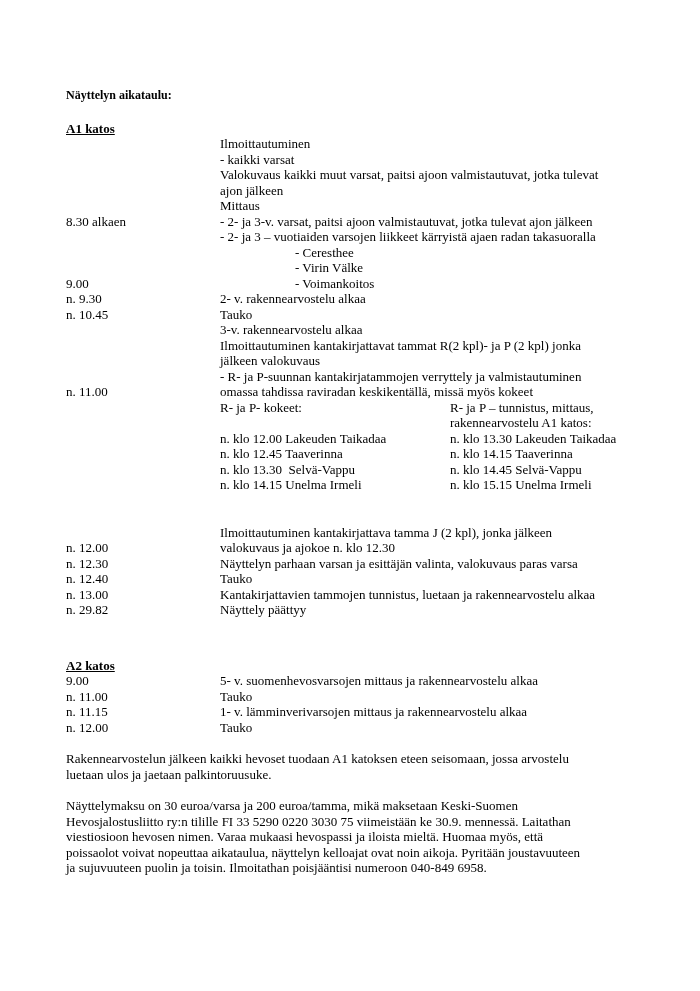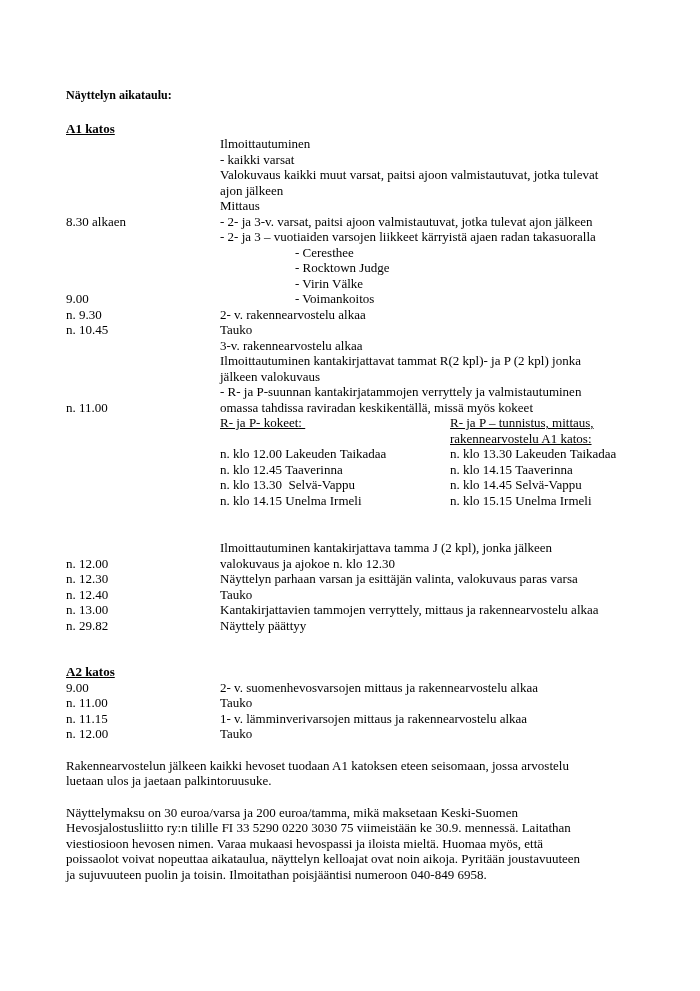--- a/index.html
+++ b/index.html
@@ -35,26 +35,26 @@
   .katos {
     font-size: 13px;
     font-weight: bold;
     text-decoration: underline;
     margin: 0;
   }
   .row { display: flex; align-items: flex-end; }
   .time { width: 154px; flex-shrink: 0; }
   .desc { flex: 1; min-width: 0; }
   .indent { padding-left: 75px; }
-  .underline { text-decoration: underline; }
+  .underline { }
   .tests { display: flex; }
   .tests .col-left { width: 230px; flex-shrink: 0; }
   .tests .col-right { flex: 1; }
   .gap-lg { margin-top: 32px; }
-  .gap-section { margin-top: 31px; }
+  .gap-section { margin-top: 40px; }
   .gap-para { margin-top: 16px; }
 </style>
 </head>
 <body>
 
 <div class="page">
 
   <h1 class="title">Näyttelyn aikataulu:</h1>
 
   <section>
@@ -70,21 +70,20 @@
         <div class="line">Mittaus</div>
         <div class="line">- 2- ja 3-v. varsat, paitsi ajoon valmistautuvat, jotka tulevat ajon jälkeen</div>
       </div>
     </div>
 
     <div class="row">
       <div class="time">9.00</div>
       <div class="desc">
         <div class="line">- 2- ja 3 – vuotiaiden varsojen liikkeet kärryistä ajaen radan takasuoralla</div>
         <div class="line indent">- Ceresthee</div>
-        <div class="line indent">- Rocktown Judge</div>
         <div class="line indent">- Virin Välke</div>
         <div class="line indent">- Voimankoitos</div>
       </div>
     </div>
 
     <div class="row">
       <div class="time">n. 9.30</div>
       <div class="desc">
         <div class="line">2- v. rakennearvostelu alkaa</div>
       </div>
@@ -148,39 +147,39 @@
     <div class="row">
       <div class="time">n. 12.40</div>
       <div class="desc">
         <div class="line">Tauko</div>
       </div>
     </div>
 
     <div class="row">
       <div class="time">n. 13.00</div>
       <div class="desc">
-        <div class="line">Kantakirjattavien tammojen verryttely, mittaus ja rakennearvostelu alkaa</div>
+        <div class="line">Kantakirjattavien tammojen tunnistus, luetaan ja rakennearvostelu alkaa</div>
       </div>
     </div>
 
     <div class="row">
       <div class="time">n. 29.82</div>
       <div class="desc">
         <div class="line">Näyttely päättyy</div>
       </div>
     </div>
   </section>
 
   <section class="gap-section">
     <h2 class="katos">A2 katos</h2>
 
     <div class="row">
       <div class="time">9.00</div>
       <div class="desc">
-        <div class="line">2- v. suomenhevosvarsojen mittaus ja rakennearvostelu alkaa</div>
+        <div class="line">5- v. suomenhevosvarsojen mittaus ja rakennearvostelu alkaa</div>
       </div>
     </div>
 
     <div class="row">
       <div class="time">n. 11.00</div>
       <div class="desc">
         <div class="line">Tauko</div>
       </div>
     </div>
 

